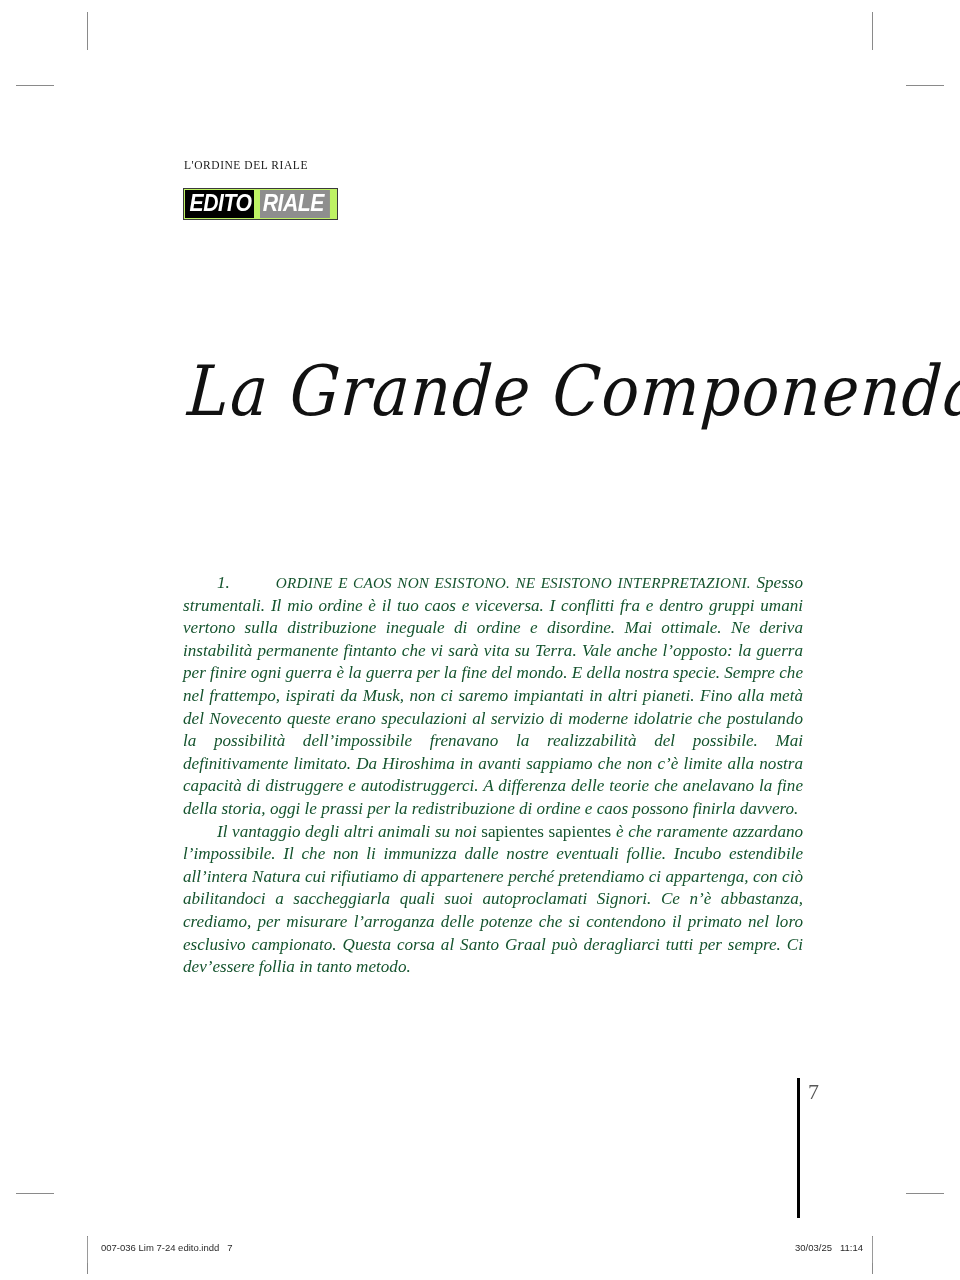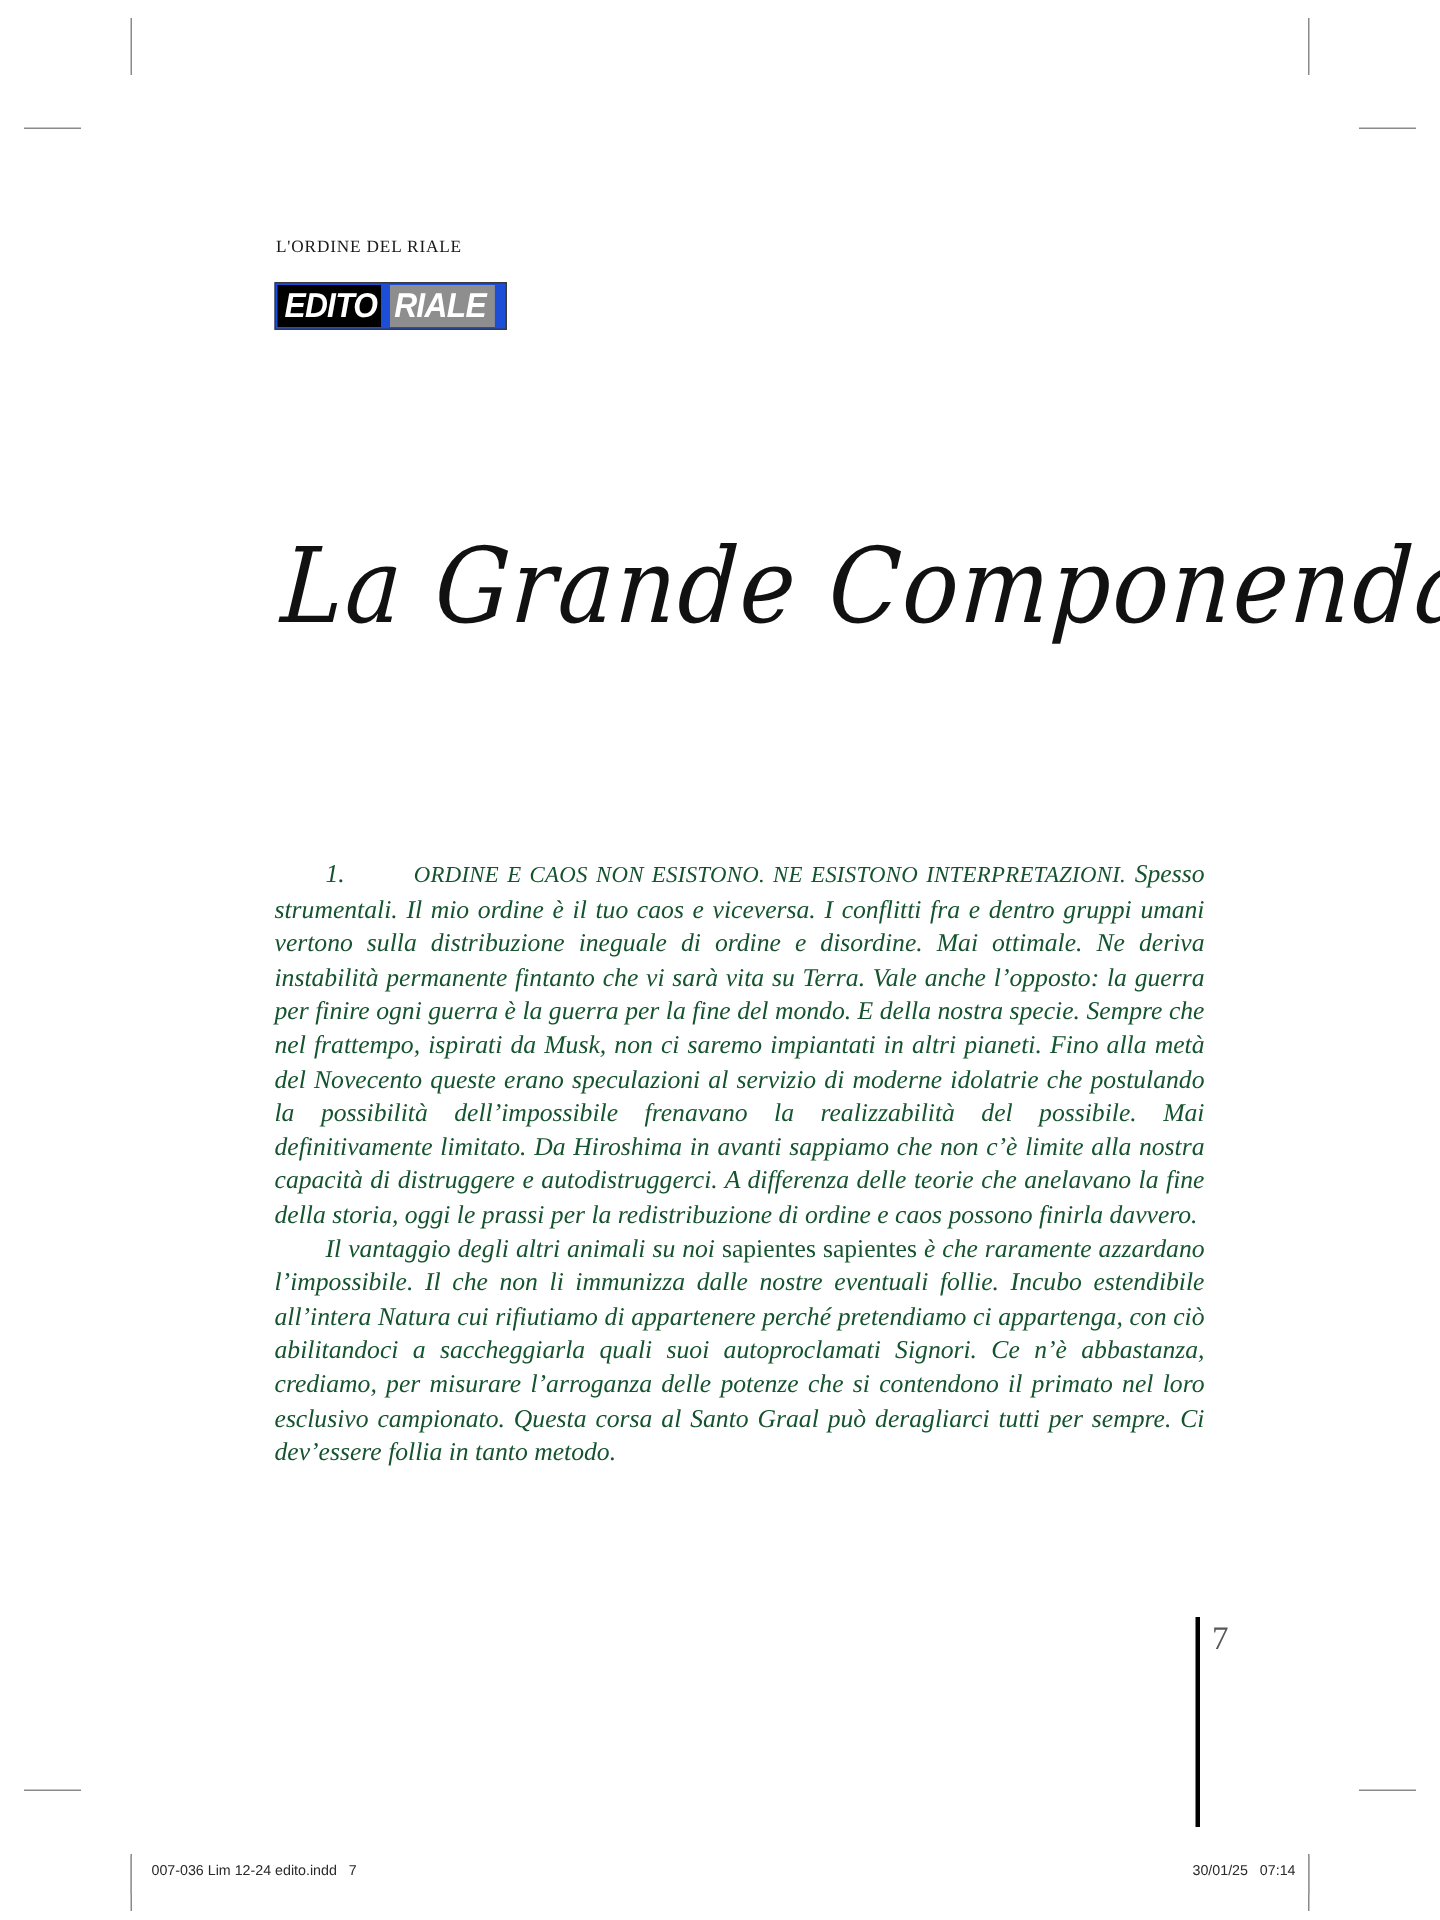--- a/index.html
+++ b/index.html
@@ -52,21 +52,21 @@
     white-space: nowrap;
   }
 
   
   .logo {
     display: inline-flex;
     align-items: stretch;
     border: 1px solid #3a3a3a;
     height: 28px;
     padding: 1px;
-    background: #1d4ed8;
+    background: #bef264;
     box-sizing: content-box;
   }
   .logo-seg {
     display: flex;
     align-items: center;
     font-family: "Liberation Sans", sans-serif;
     font-weight: bold;
     font-style: italic;
     font-size: 23px;
     line-height: 1;
@@ -198,14 +198,14 @@
     <p><span>Il vantaggio degli altri animali su noi </span><span class="roman">sapientes sapientes</span><span> è che raramente azzardano l’impossibile. Il che non li immunizza dalle nostre eventuali follie. Incubo estendibile all’intera Natura cui rifiutiamo di appartenere perché pretendiamo ci appartenga, con ciò abilitandoci a saccheggiarla quali suoi autoproclamati Signori. Ce n’è abbastanza, crediamo, per misurare l’arroganza delle potenze che si contendono il primato nel loro esclusivo campionato. Questa corsa al Santo Graal può deragliarci tutti per sempre. Ci dev’essere follia in tanto metodo.</span></p>
   </div>
 
 </div>
 
 <div class="folio-rule"></div>
 <div class="folio-num">7</div>
 
 <div class="slug-rule left"></div>
 <div class="slug-rule right"></div>
-<div class="slug left">007-036 Lim 12-24 edito.indd   7</div>
-<div class="slug right">30/01/25   07:14</div>
+<div class="slug left">007-036 Lim 7-24 edito.indd   7</div>
+<div class="slug right">30/03/25   11:14</div>
 
 </body></html>

